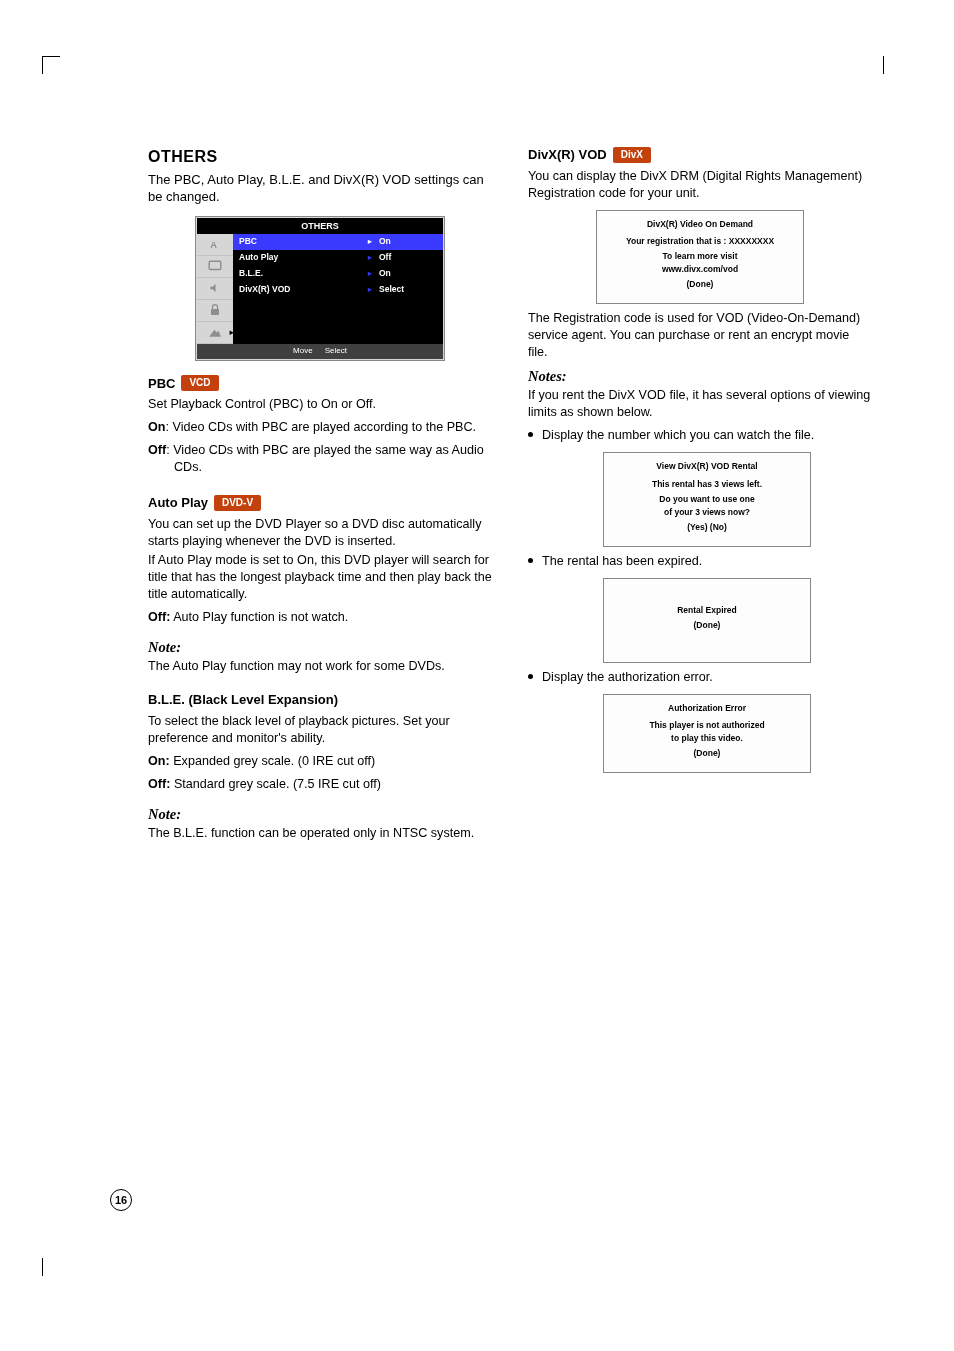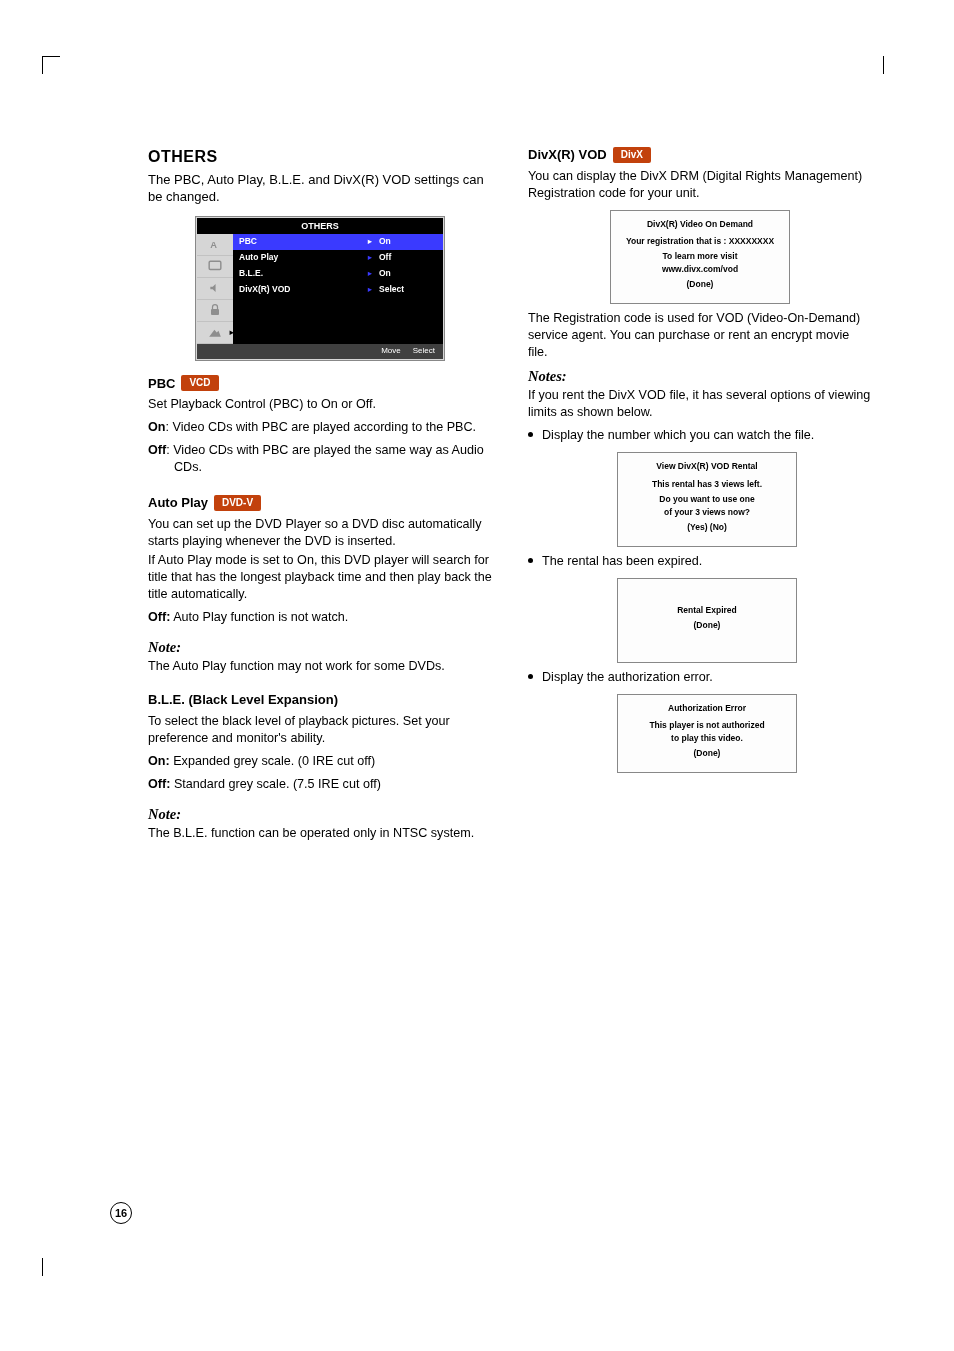--- a/index.html
+++ b/index.html
@@ -43,21 +43,21 @@
   .menu-icon-cell svg { opacity:0.55; }
   .menu-icon-cell.active-tab { position:relative; }
   .menu-icon-cell.active-tab::after { content:"▸"; position:absolute; right:-1px; font-size:9px; color:#000; }
   .menu-rows { flex:1; background:#000; color:#fff; font-size:8.5px; }
   .menu-row { display:flex; align-items:center; height:16px; }
   .menu-row.sel { background:#3a3aff; }
   .menu-row .lbl { flex:1; padding-left:6px; font-weight:bold; }
   .menu-row .arrow { width:10px; text-align:center; color:#3a3aff;}
   .menu-row.sel .arrow { color:#fff;}
   .menu-row .val { width:68px; padding-left:4px; font-weight:bold;}
-  .menu-footer { background:#404040; color:#fff; font-size:8px; display:flex; justify-content:flex-end; gap:12px; padding:2px 8px; }
+  .menu-footer { background:#404040; color:#fff; font-size:8px; display:flex; justify-content:center; gap:12px; padding:2px 8px; }
   .menu-footer span::before { content:""; }
   .mf-move::before { content:"⇵ "; }
   .mf-select::before { content:"▸ "; }
   .menu-pad { height:34px; background:#000; }
 
   .subhead-row { display:flex; align-items:center; gap:6px; margin-top:12px; }
   .subhead { font-weight:bold; font-size:13px; }
   .badge { display:inline-block; background:#c2410c; color:#fff; border-radius:2px; font-size:10px; font-weight:bold; padding:1px 8px; line-height:14px; }
   p.body { margin-top:4px; font-size:12.6px; }
 
@@ -66,29 +66,29 @@
   ul.bullets > li::before { content:""; position:absolute; left:0; top:5px; width:5px; height:5px; background:#000; border-radius:50%; }
 
   .defline { margin-top:6px; font-size:12.6px; }
   .defline b { font-weight:bold; }
   .defline.indent { padding-left:26px; text-indent:-26px; }
 
   .note-h { font-style:italic; font-weight:bold; font-family: Georgia, 'Times New Roman', serif; font-size:14.5px; margin-top:12px; }
   .note-hs { font-style:italic; font-weight:bold; font-family: Georgia, 'Times New Roman', serif; font-size:14.5px; margin-top:6px; }
 
   .dialog {
-    border:1px solid #888; width:180px; margin:8px auto 6px auto; padding:8px 6px;
+    border:1px solid #888; width:208px; margin:8px auto 6px auto; padding:8px 6px;
     text-align:center; font-size:8.5px; background:#fdfdfd;
   }
   .dialog .dt { font-weight:bold; margin-bottom:6px; }
   .dialog .dl { margin:4px 0; }
   .dialog .db { font-weight:bold; }
 
   .page-num {
-    position:absolute; left:110px; bottom:127px;
+    position:absolute; left:110px; bottom:140px;
     width:22px; height:22px; border:1.3px solid #000; border-radius:50%;
     display:flex; align-items:center; justify-content:center; font-size:11px; font-weight:bold;
   }
 </style>
 </head>
 <body>
 
 <div class="crop-tl"></div>
 <div class="crop-tr"></div>
 <div class="crop-bl"></div>

